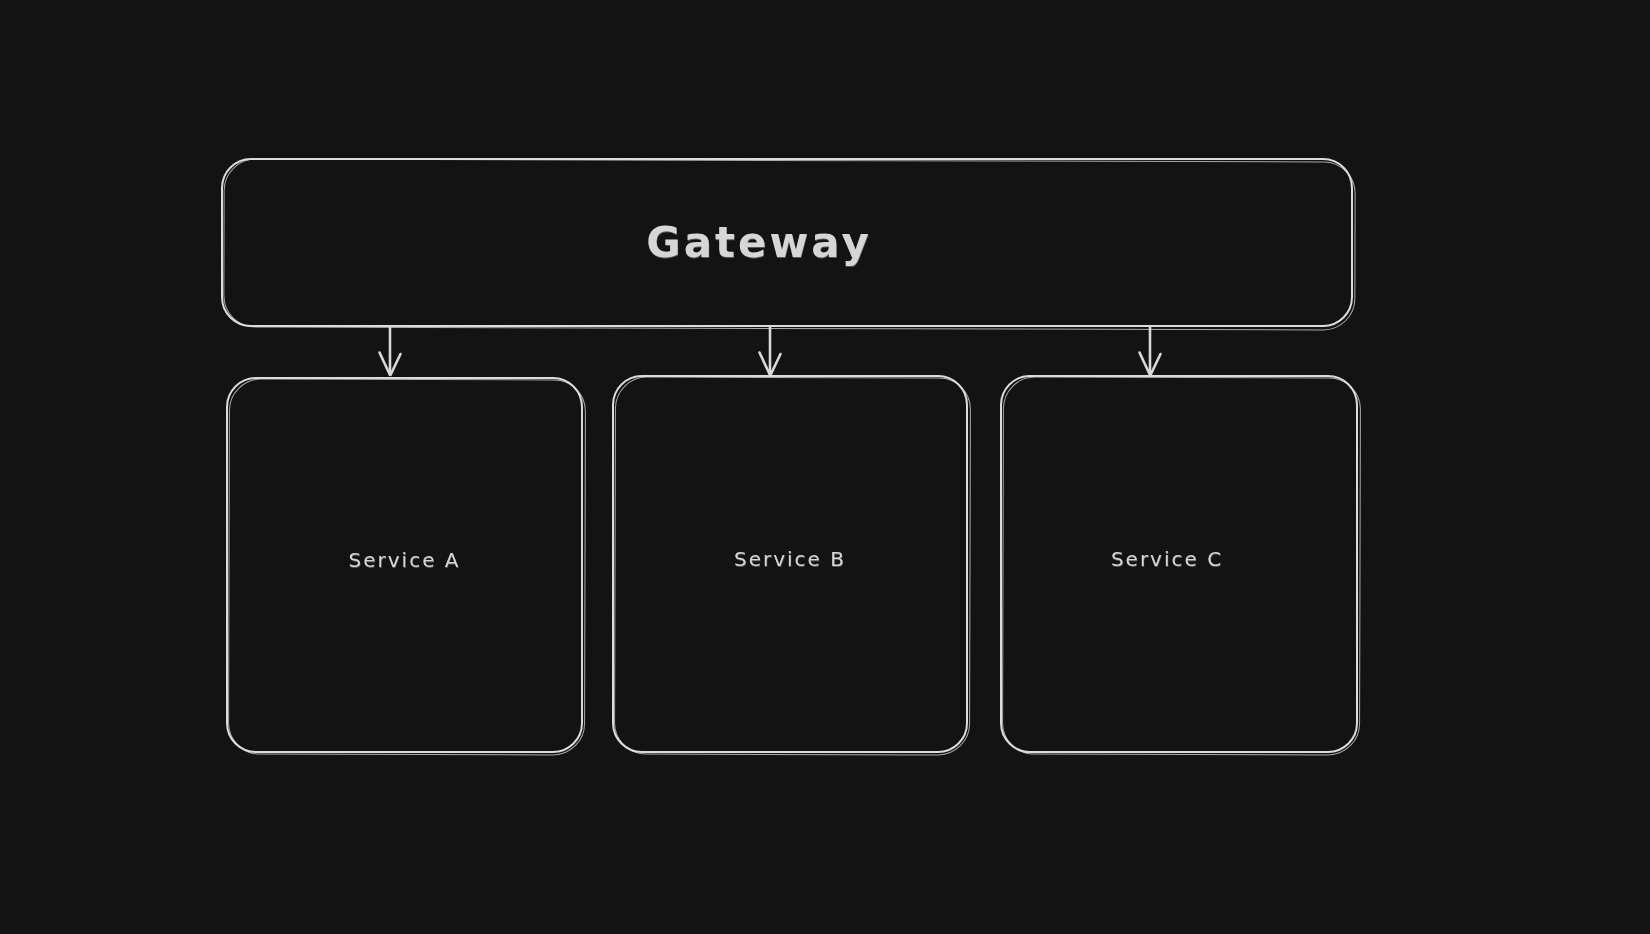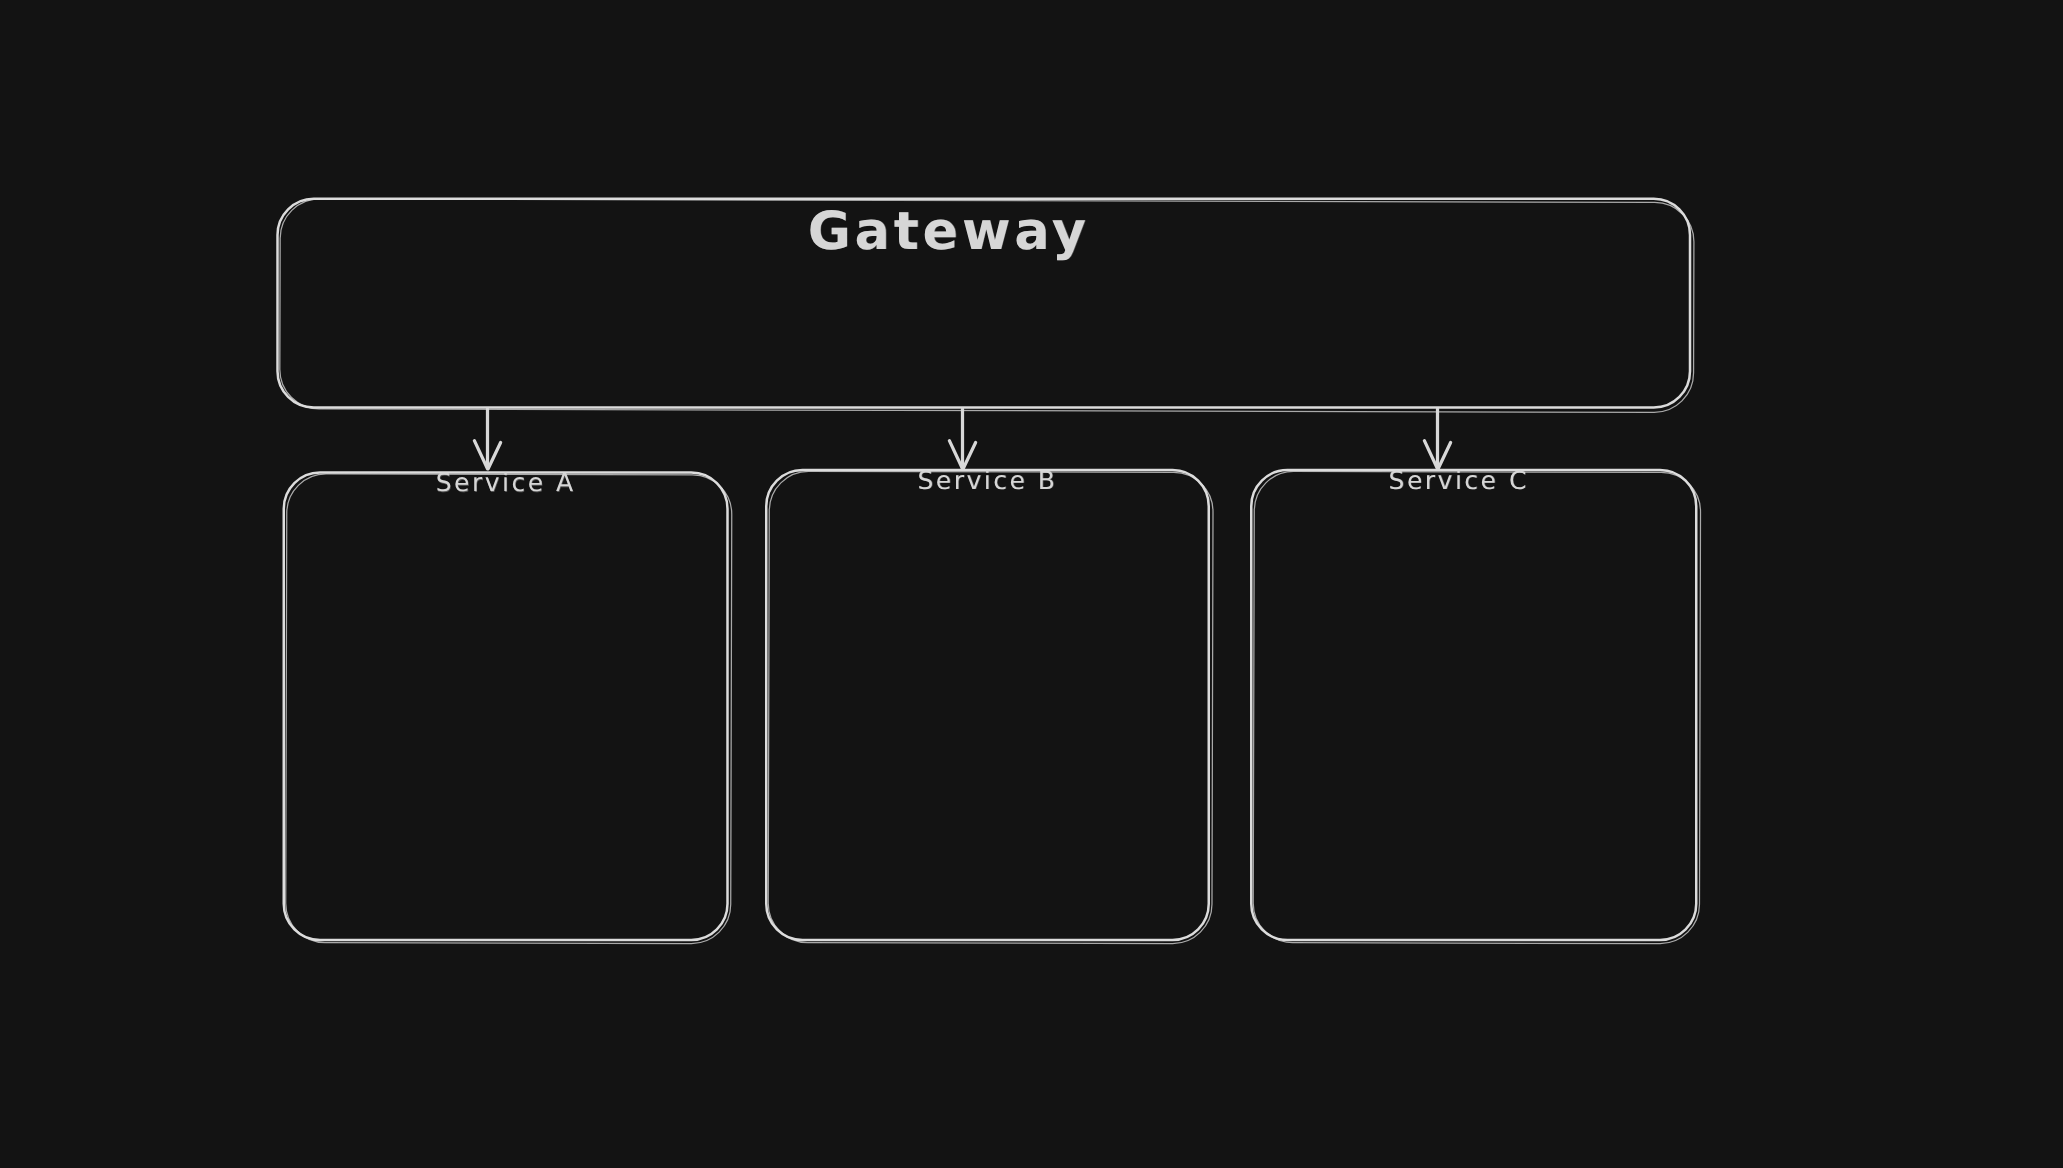--- a/index.html
+++ b/index.html
@@ -14,21 +14,21 @@
     background: #131313;
     overflow: hidden;
     font-family: cursive, "DejaVu Sans", sans-serif;
   }
   .node {
     position: absolute;
     border: 2px solid #dcdcdc;
     border-radius: 30px;
     background: transparent;
     display: flex;
-    align-items: flex-start;
+    align-items: center;
     justify-content: center;
     box-sizing: border-box;
   }
   
   .node::before {
     content: "";
     position: absolute;
     inset: -2px;
     border: 1.6px solid rgba(220,220,220,0.75);
     border-radius: 32px;

